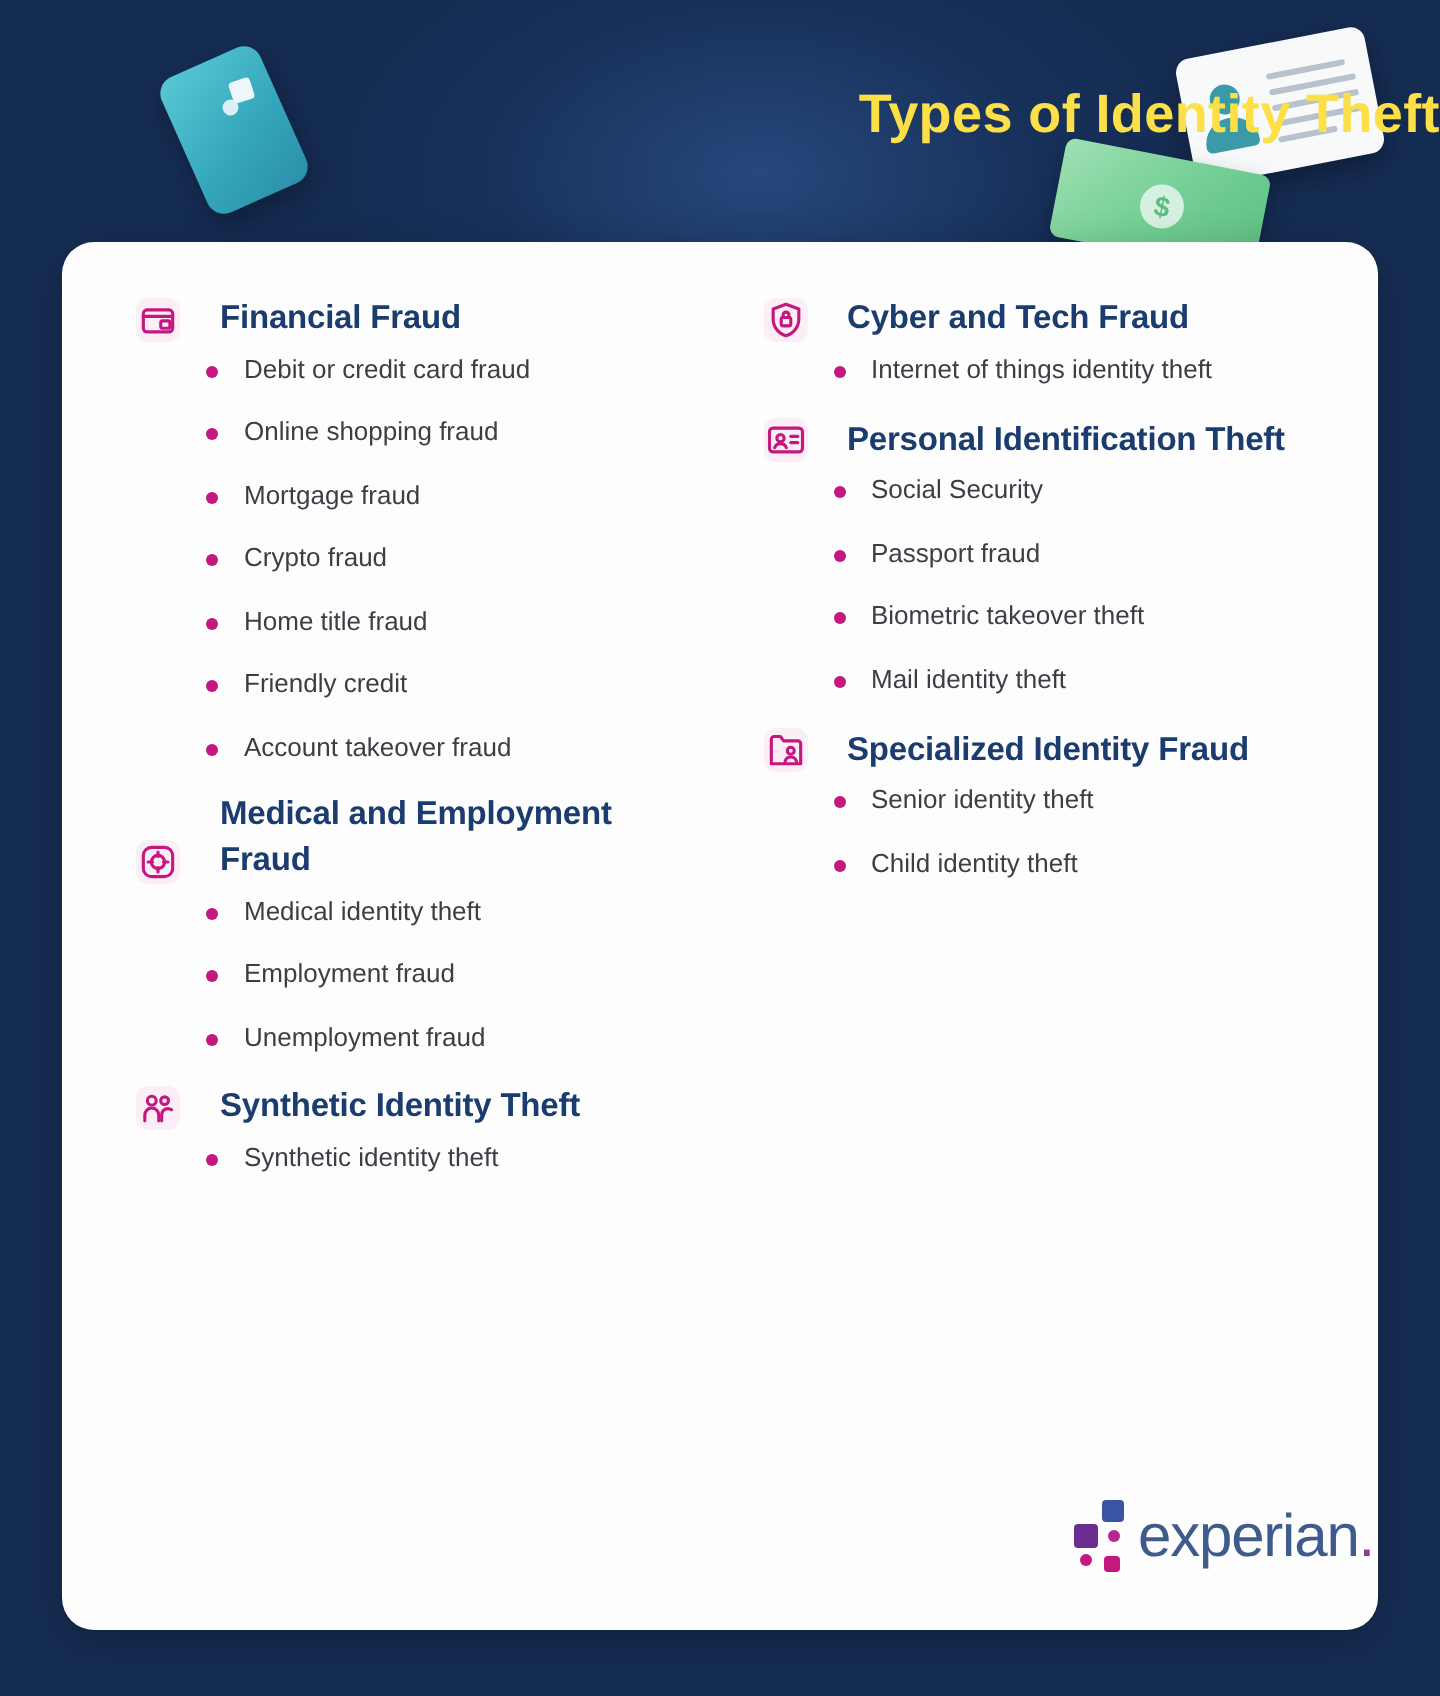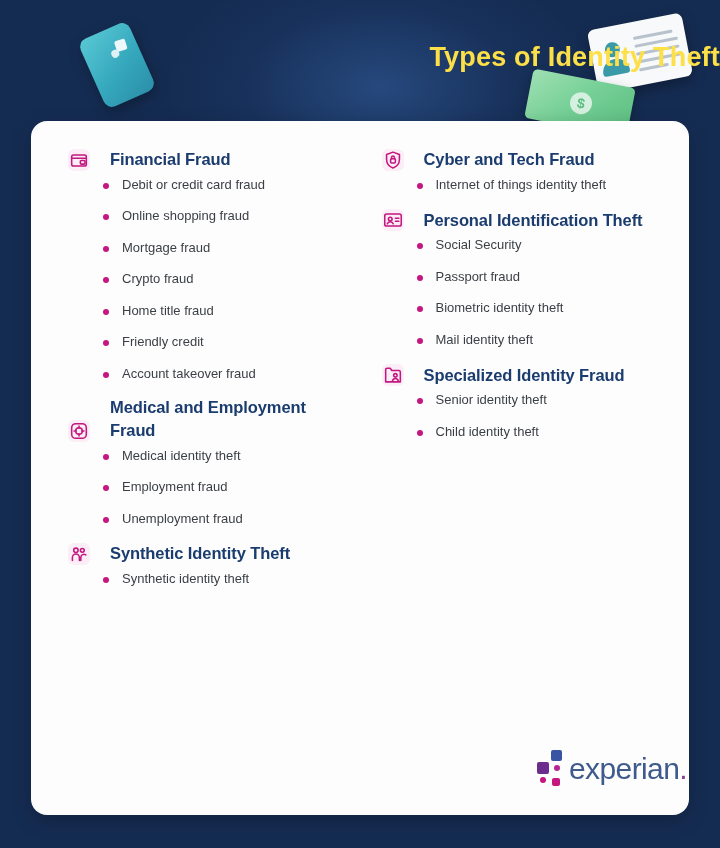--- a/index.html
+++ b/index.html
@@ -327,21 +327,21 @@
                 <path d="M5.8 16.2a3.4 3.4 0 0 1 6.4 0"></path>
                 <line x1="14.6" y1="10" x2="18.4" y2="10"></line>
                 <line x1="14.6" y1="13.4" x2="18.4" y2="13.4"></line>
               </svg>
             </span>
             <div class="section-title">Personal Identification Theft</div>
           </div>
           <ul class="bullets">
             <li>Social Security</li>
             <li>Passport fraud</li>
-            <li>Biometric identity theft</li>
+            <li>Biometric takeover theft</li>
             <li>Mail identity theft</li>
           </ul>
         </div>
         <div class="section">
           <div class="section-head">
             <span class="section-icon">
               <svg width="22" height="22" viewBox="0 0 24 24" fill="none" stroke="#c4177f" stroke-width="1.7" stroke-linecap="round" stroke-linejoin="round">
                 <path d="M4 19.5V6.2a1.6 1.6 0 0 1 1.6-1.6h3.3l1.8 2.4h7.7A1.6 1.6 0 0 1 20 8.6v10.9z"></path>
                 <circle cx="14.6" cy="12.4" r="1.9"></circle>
                 <path d="M11.5 18.2a3.2 3.2 0 0 1 6.2 0"></path>

